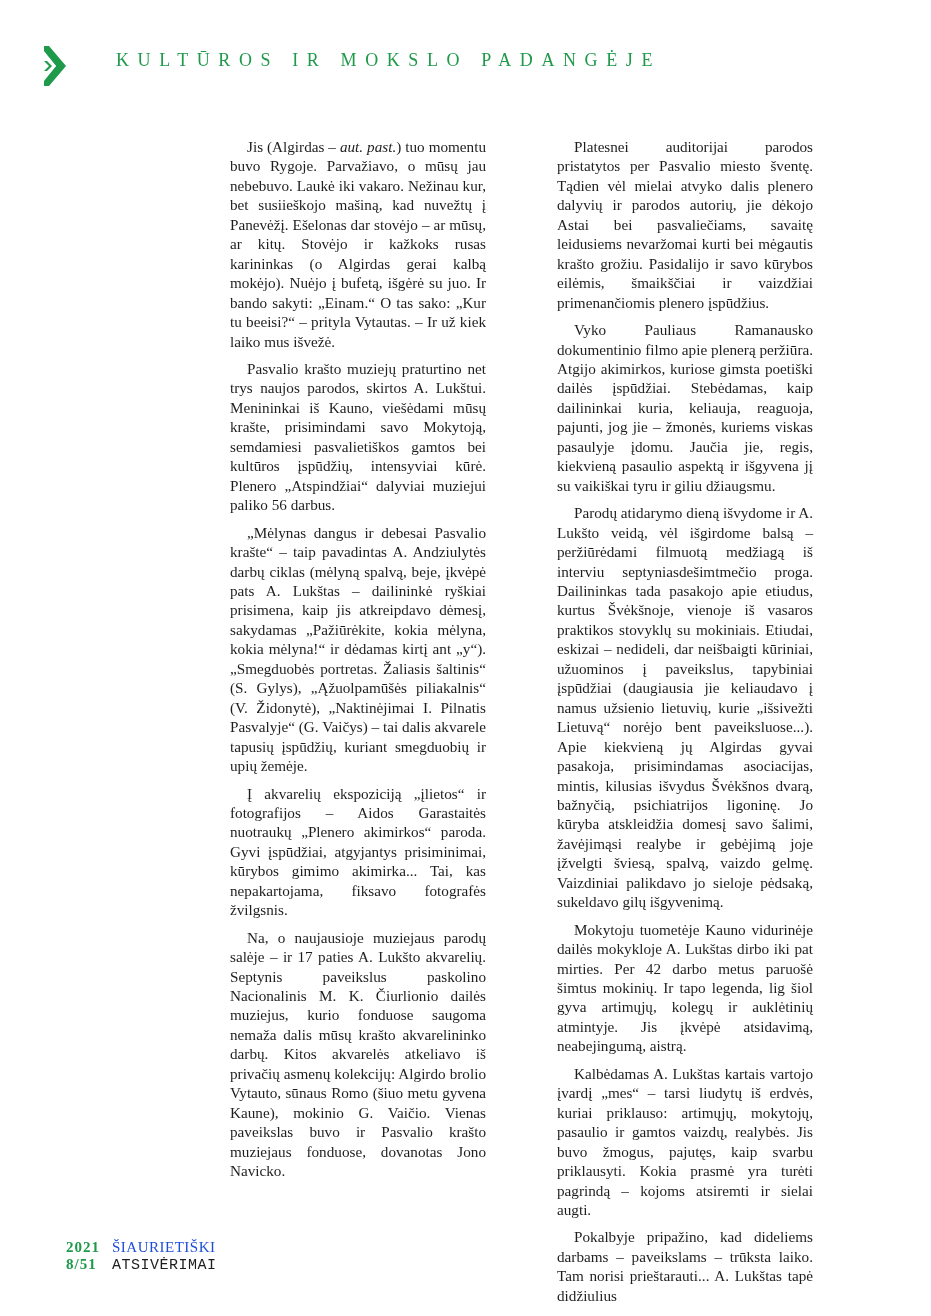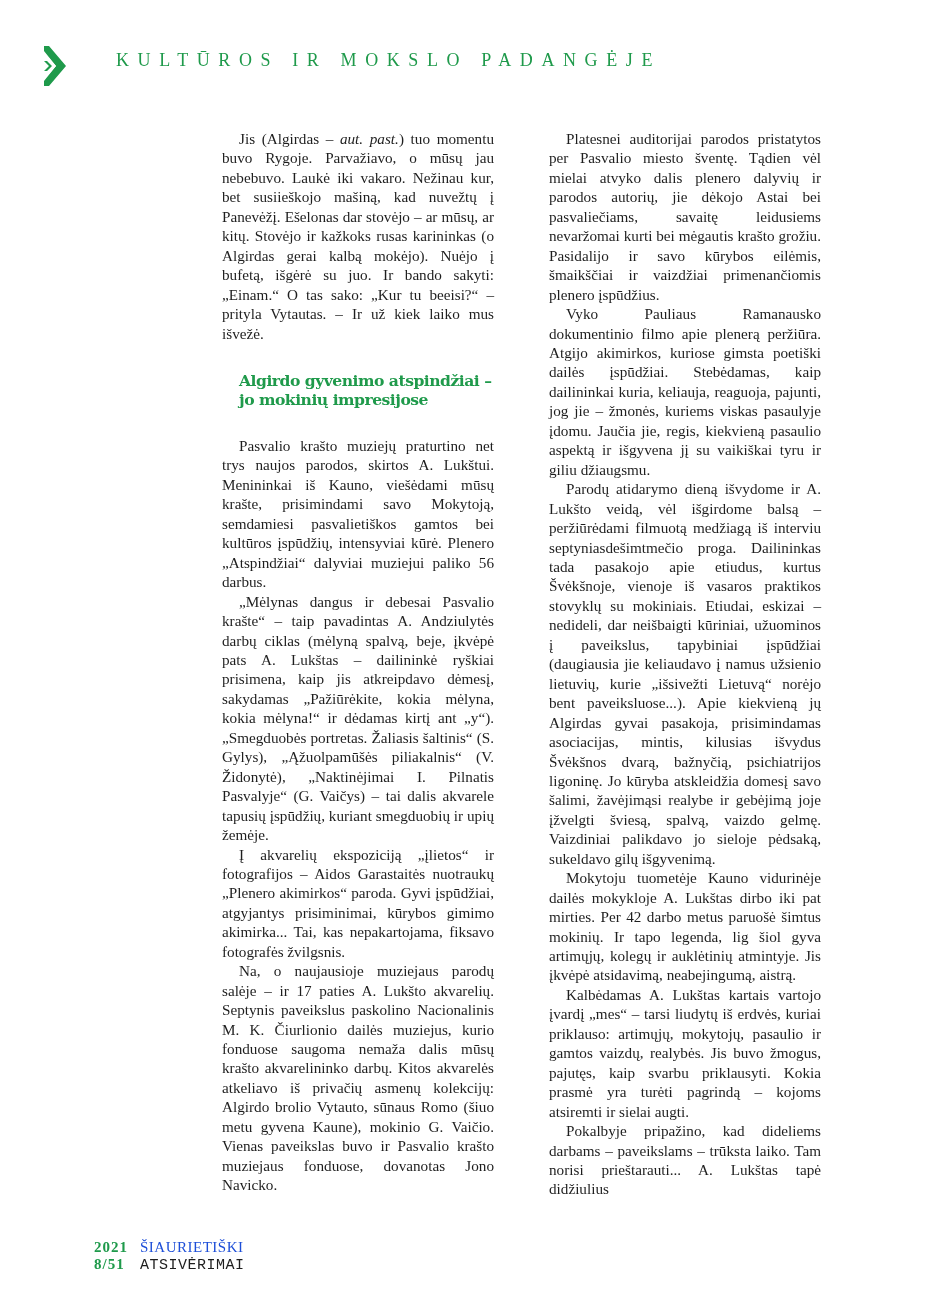--- a/index.html
+++ b/index.html
@@ -5,44 +5,43 @@
   html, body { margin: 0; padding: 0; background: #ffffff; }
   body { width: 931px; height: 1316px; position: relative; overflow: hidden;
          font-family: "DejaVu Serif", "Liberation Serif", serif; color: #1e1e1e; }
   .header-icon { position: absolute; left: 42px; top: 44px; width: 26px; height: 44px; }
   .running-head { position: absolute; left: 116px; top: 50px; font-family: "Liberation Serif", serif;
                   font-size: 18px; letter-spacing: 8.6px; color: #1f9a4b; white-space: nowrap; }
   .col { position: absolute; top: 129px; width: 272px; font-family: "Liberation Serif", serif;
          font-size: 15.2px; line-height: 19.45px; text-align: justify; hyphens: manual; }
   .col-left { left: 222px; }
   .col-right { left: 549px; }
-  .col p { margin: 0; text-indent: 17px; }
+  .col p { margin: 8px; text-indent: 17px; }
   .col h2 { font-family: "DejaVu Serif", serif; font-weight: bold; color: #1f9a4b;
             font-size: 15.6px; line-height: 19px; margin: 28px 0 27px 17px; letter-spacing: -0.5px; text-align: left; }
   .footer { position: absolute; left: 66px; top: 1239px; font-family: "Liberation Serif", serif;
             font-size: 15px; line-height: 17px; white-space: nowrap; }
-  .footer .num { color: #1f9a4b; font-weight: bold; letter-spacing: 1px; display: inline-block; width: 46px; margin-left: 28px; }
+  .footer .num { color: #1f9a4b; font-weight: bold; letter-spacing: 1px; display: inline-block; width: 46px; }
   .footer .t1 { color: #1d4ed8; letter-spacing: 0.5px; }
   .footer .t2 { color: #1e1e1e; letter-spacing: 0.5px; font-family: Liberation Mono, monospace; }
 </style>
 </head>
 <body>
 
 <div>
   <svg class="header-icon" viewBox="0 0 26 44">
     <polygon points="2,2 7,2 24,22 7,42 2,42 2,37 14,22 2,7" fill="#1f9a4b"></polygon>
     <polygon points="2,14 7,14 14,22 7,30 2,30 9,22" fill="#ffffff"></polygon>
     <polygon points="2,17 5,17 10,22 5,27 2,27 7,22" fill="#1f9a4b"></polygon>
   </svg>
   <div class="running-head">KULTŪROS IR MOKSLO PADANGĖJE</div>
 </div>
 
 <div class="col col-left">
   <p id="lp0">Jis (Algirdas – <em>aut. past.</em>) tuo momentu buvo Rygoje. Parvažiavo, o mūsų jau nebebuvo. Laukė iki vakaro. Nežinau kur, bet susiieškojo mašiną, kad nuvežtų į Panevėžį. Ešelonas dar stovėjo – ar mūsų, ar kitų. Stovėjo ir kažkoks rusas karininkas (o Algirdas gerai kalbą mokėjo). Nuėjo į bufetą, išgėrė su juo. Ir bando sakyti: „Einam.“ O tas sako: „Kur tu beeisi?“ – prityla Vytautas. – Ir už kiek laiko mus išvežė.</p>
-  <h2>Algirdo gyvenimo atspindžiai – jo mokinių impresijose</h2>
   <p>Pasvalio krašto muziejų praturtino net trys naujos parodos, skirtos A. Lukštui. Menininkai iš Kauno, viešėdami mūsų krašte, prisimindami savo Mokytoją, semdamiesi pasvalietiškos gamtos bei kultūros įspūdžių, intensyviai kūrė. Plenero „Atspindžiai“ dalyviai muziejui paliko 56 darbus.</p>
   <p>„Mėlynas dangus ir debesai Pasvalio krašte“ – taip pavadintas A. Andziulytės darbų ciklas (mėlyną spalvą, beje, įkvėpė pats A. Lukštas – dailininkė ryškiai prisimena, kaip jis atkreipdavo dėmesį, sakydamas „Pažiūrėkite, kokia mėlyna, kokia mėlyna!“ ir dėdamas kirtį ant „y“). „Smegduobės portretas. Žaliasis šaltinis“ (S. Gylys), „Ąžuolpamūšės piliakalnis“ (V. Židonytė), „Naktinėjimai I. Pilnatis Pasvalyje“ (G. Vaičys) – tai dalis akvarele tapusių įspūdžių, kuriant smegduobių ir upių žemėje.</p>
   <p>Į akvarelių ekspoziciją „įlietos“ ir fotografijos – Aidos Garastaitės nuotraukų „Plenero akimirkos“ paroda. Gyvi įspūdžiai, atgyjantys prisiminimai, kūrybos gimimo akimirka... Tai, kas nepakartojama, fiksavo fotografės žvilgsnis.</p>
   <p>Na, o naujausioje muziejaus parodų salėje – ir 17 paties A. Lukšto akvarelių. Septynis paveikslus paskolino Nacionalinis M. K. Čiurlionio dailės muziejus, kurio fonduose saugoma nemaža dalis mūsų krašto akvarelininko darbų. Kitos akvarelės atkeliavo iš privačių asmenų kolekcijų: Algirdo brolio Vytauto, sūnaus Romo (šiuo metu gyvena Kaune), mokinio G. Vaičio. Vienas paveikslas buvo ir Pasvalio krašto muziejaus fonduose, dovanotas Jono Navicko.</p>
 </div>
 
 <div class="col col-right">
   <p>Platesnei auditorijai parodos pristatytos per Pasvalio miesto šventę. Tądien vėl mielai atvyko dalis plenero dalyvių ir parodos autorių, jie dėkojo Astai bei pasvaliečiams, savaitę leidusiems nevaržomai kurti bei mėgautis krašto grožiu. Pasidalijo ir savo kūrybos eilėmis, šmaikščiai ir vaizdžiai primenančiomis plenero įspūdžius.</p>
   <p>Vyko Pauliaus Ramanausko dokumentinio filmo apie plenerą peržiūra. Atgijo akimirkos, kuriose gimsta poetiški dailės įspūdžiai. Stebėdamas, kaip dailininkai kuria, keliauja, reaguoja, pajunti, jog jie – žmonės, kuriems viskas pasaulyje įdomu. Jaučia jie, regis, kiekvieną pasaulio aspektą ir išgyvena jį su vaikiškai tyru ir giliu džiaugsmu.</p>
   <p>Parodų atidarymo dieną išvydome ir A. Lukšto veidą, vėl išgirdome balsą – peržiūrėdami filmuotą medžiagą iš interviu septyniasdešimtmečio proga. Dailininkas tada pasakojo apie etiudus, kurtus Švėkšnoje, vienoje iš vasaros praktikos stovyklų su mokiniais. Etiudai, eskizai – nedideli, dar neišbaigti kūriniai, užuominos į paveikslus, tapybiniai įspūdžiai (daugiausia jie keliaudavo į namus užsienio lietuvių, kurie „išsivežti Lietuvą“ norėjo bent paveiksluose...). Apie kiekvieną jų Algirdas gyvai pasakoja, prisimindamas asociacijas, mintis, kilusias išvydus Švėkšnos dvarą, bažnyčią, psichiatrijos ligoninę. Jo kūryba atskleidžia domesį savo šalimi, žavėjimąsi realybe ir gebėjimą joje įžvelgti šviesą, spalvą, vaizdo gelmę. Vaizdiniai palikdavo jo sieloje pėdsaką, sukeldavo gilų išgyvenimą.</p>

